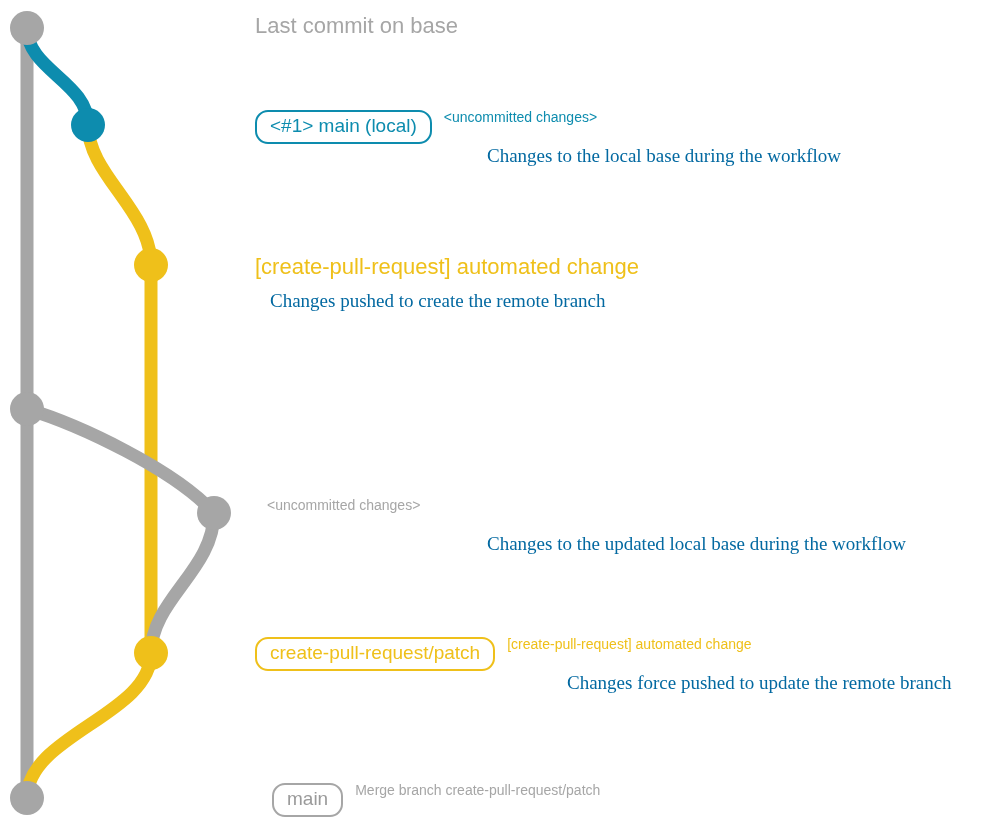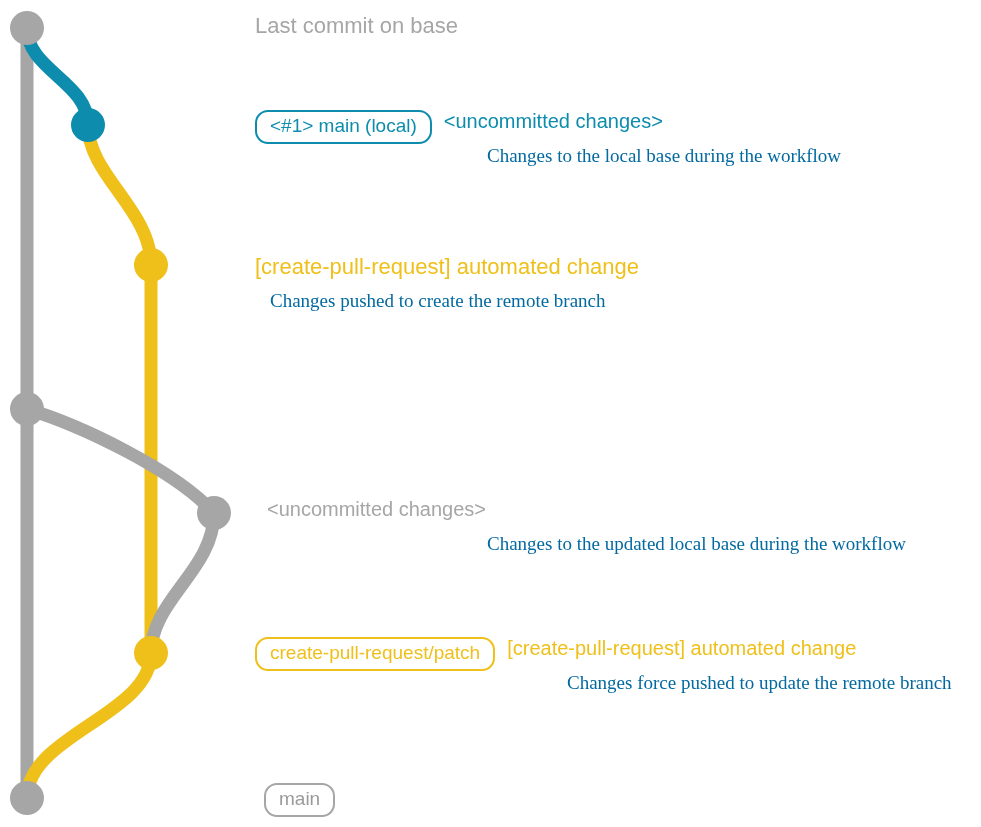--- a/index.html
+++ b/index.html
@@ -48,21 +48,21 @@
     line-height: 1.1;
     color: #9a9a9a;
     background: transparent;
     box-sizing: border-box;
   }
   .pill.blue   { border-color: #0d8cae; color: #0d8cae; }
   .pill.yellow { border-color: #efc01a; color: #efc01a; }
   .pill.gray   { border-color: #a6a6a6; color: #9a9a9a; }
 
   .msg {
-    font-size: 20px;
+    font-size: 14px;
     line-height: 1.1;
     margin-left: 12px;
     color: #9a9a9a;
   }
   .msg.blue   { color: #0d8cae; }
   .msg.yellow { color: #efc01a; }
   .msg.gray   { color: #a6a6a6; }
 
   .headline {
     position: absolute;
@@ -131,17 +131,18 @@
     <span class="msg gray">&lt;uncommitted changes&gt;</span>
   </div>
   <div class="note" style="left:487px; top:534px;">Changes to the updated local base during the workflow</div>
 
   <div class="row" style="left:255px; top:637px;">
     <span class="pill yellow">create-pull-request/patch</span>
     <span class="msg yellow">[create-pull-request] automated change</span>
   </div>
   <div class="note" style="left:567px; top:673px;">Changes force pushed to update the remote branch</div>
 
-  <div class="row" style="left:264px; top:783px;">
+  <div class="row" style="left:272px; top:783px;">
     <span class="pill gray">main</span>
+    <span class="msg gray">Merge branch create-pull-request/patch</span>
   </div>
 
 </div>
 
 </body></html>

